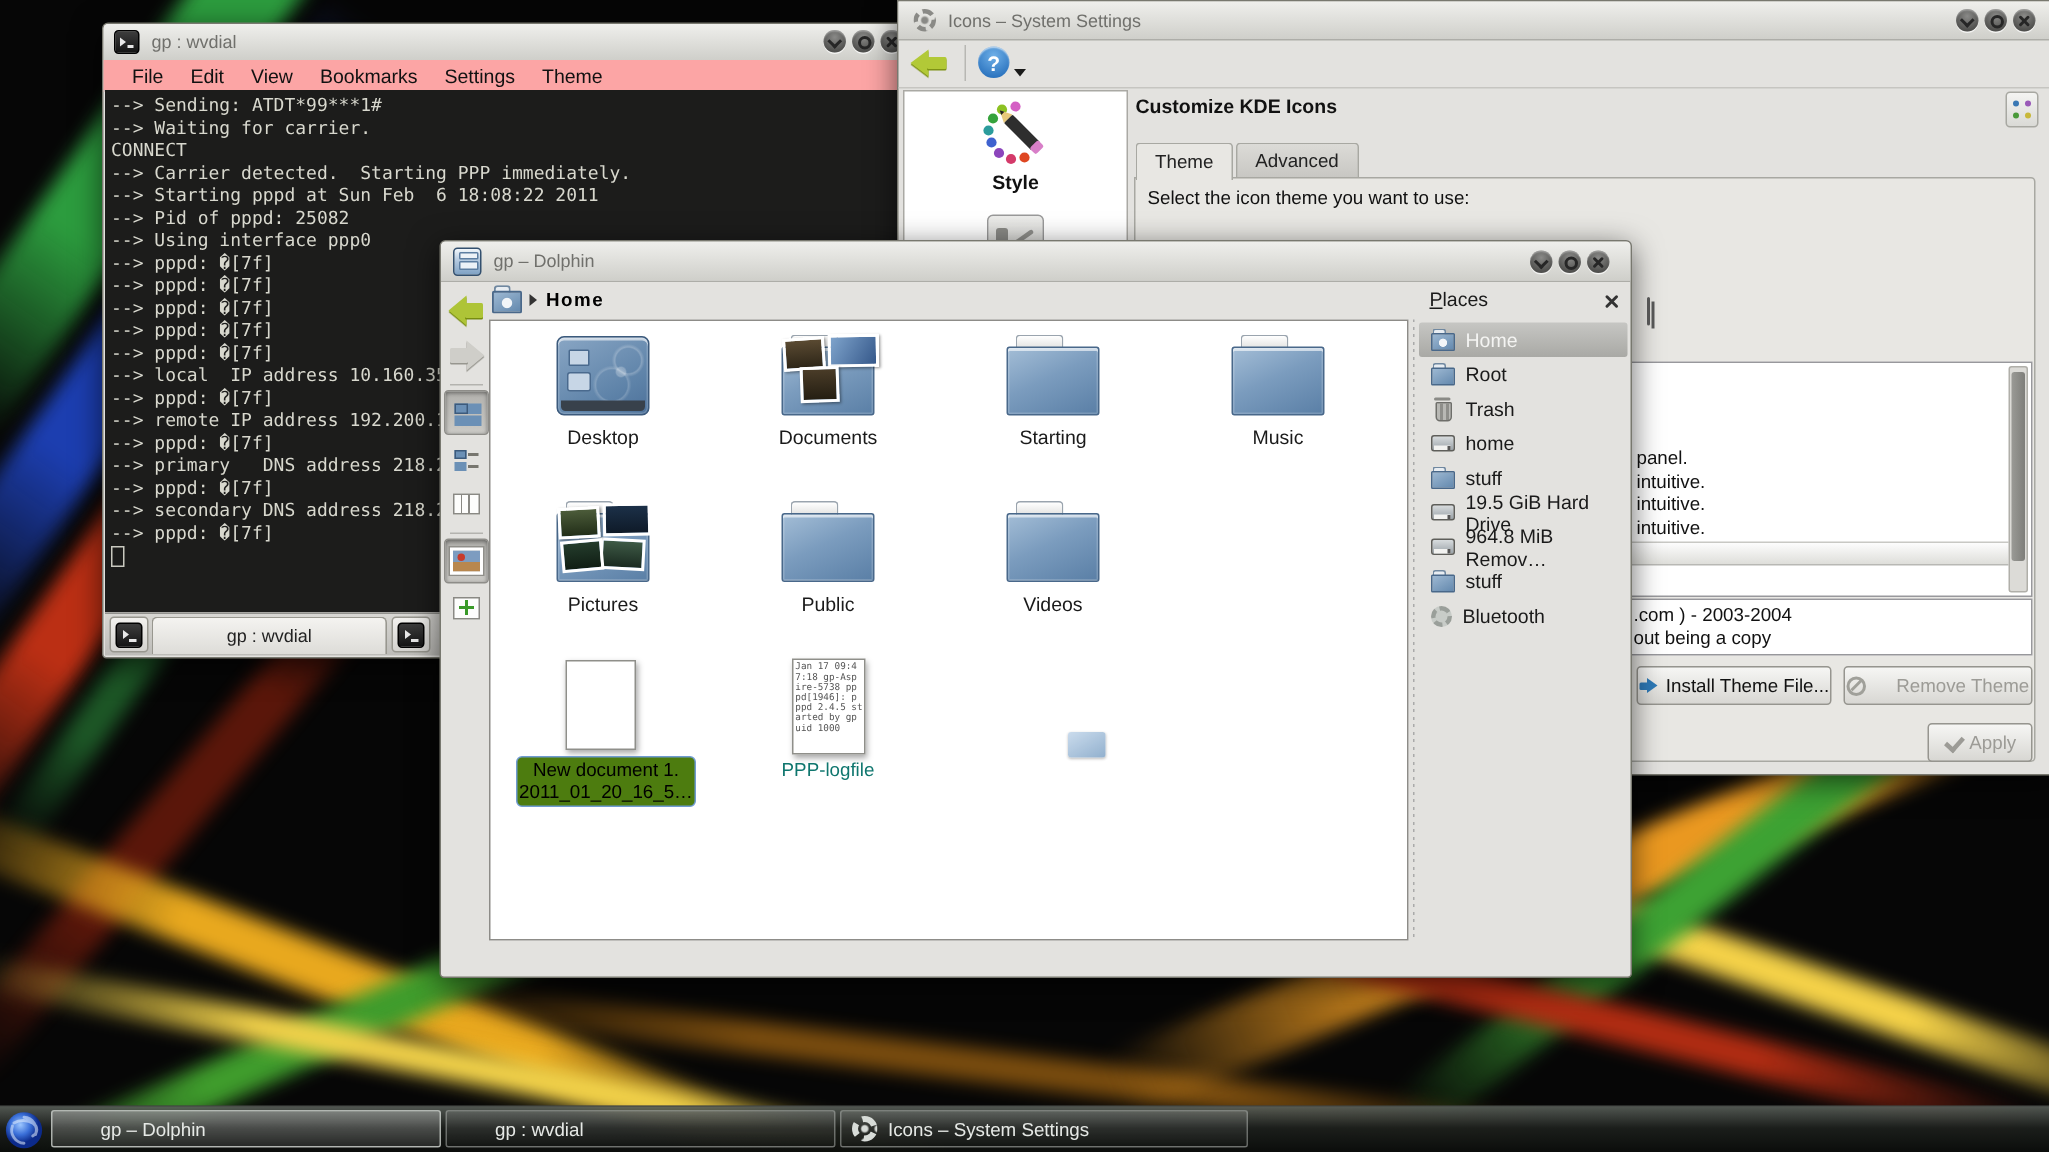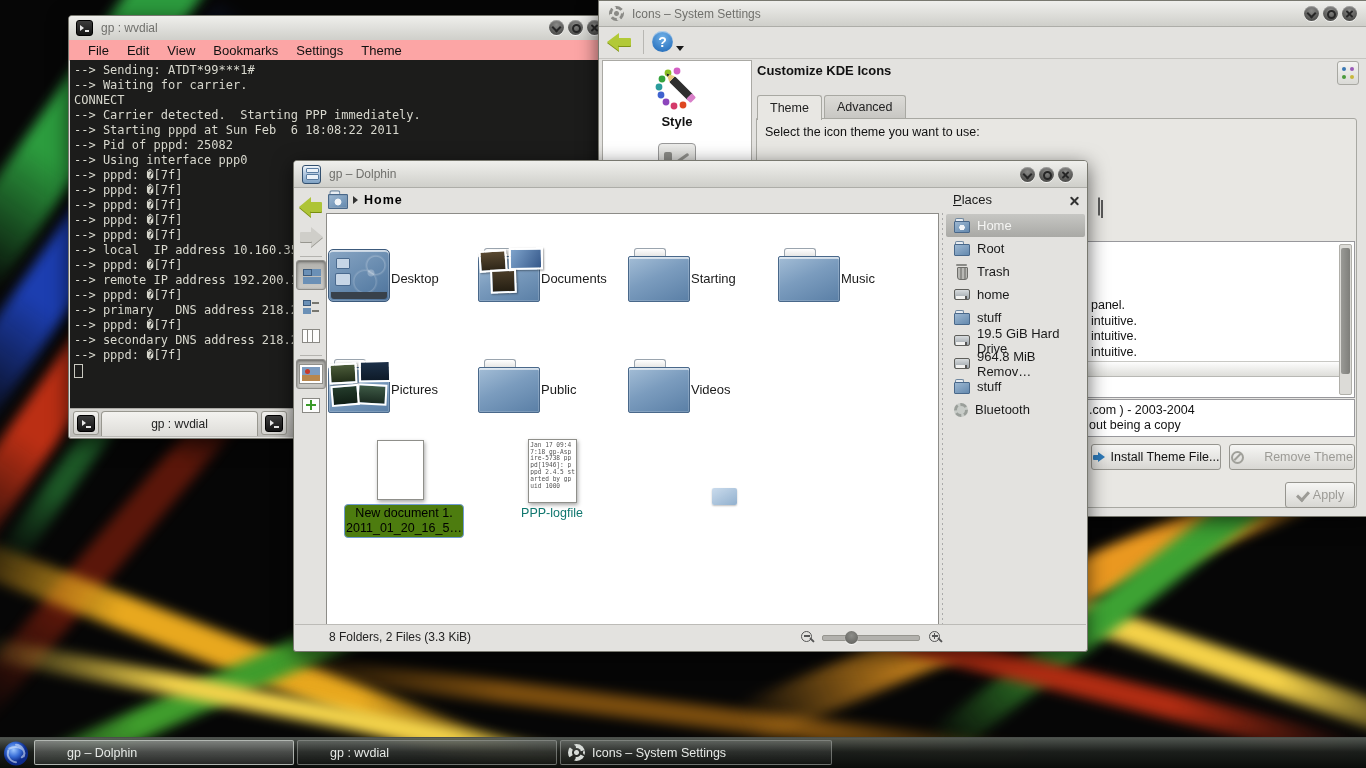--- a/index.html
+++ b/index.html
@@ -145,21 +145,21 @@
         background-image:linear-gradient(90deg,transparent 4px,#8a8984 4px,#8a8984 5px,transparent 5px,transparent 9px,#8a8984 9px,#8a8984 10px,transparent 10px);}
   .ic-photo{width:18px;height:14px;background:linear-gradient(#7d9cc0 55%,#b8874e 55%);border:2px solid #fff;
         box-shadow:0 0 0 1px #908f8a;position:relative;}
   .ic-photo::before{content:"";position:absolute;left:3px;top:2px;width:5px;height:5px;border-radius:50%;background:#c83a2a;}
   .ic-split{width:16px;height:13px;background:#fdfdfc;border:1px solid #8a8984;position:relative;}
   .ic-split::after{content:"";position:absolute;inset:0;
         background:linear-gradient(#3a9a28,#3a9a28) center/10px 2px no-repeat,
                    linear-gradient(#3a9a28,#3a9a28) center/2px 10px no-repeat;}
   #d-view{position:absolute;left:32px;top:52px;width:611px;height:412px;background:#fff;border:1px solid #8d8c88;overflow:hidden;}
   #d-grid{position:absolute;left:0;top:4px;display:grid;grid-template-columns:repeat(4,150px);grid-auto-rows:111px;}
-  .fitem{display:flex;align-items:center;padding-top:5px;}
+  .fitem{display:flex;flex-direction:column;align-items:center;padding-top:5px;}
   .flabel{font-size:13px;color:#1a1a1a;margin-top:5px;text-align:center;}
   .ficon{width:64px;height:56px;position:relative;}
   .f-tab{position:absolute;left:7px;top:0;width:30px;height:10px;background:linear-gradient(#fff,#dcdcda);
         border:1px solid #9aa4ae;border-bottom:none;border-radius:3px 3px 0 0;}
   .f-body{position:absolute;left:1px;top:8px;right:1px;bottom:2px;border:1px solid #49688a;border-radius:2px;
         background:linear-gradient(155deg,#a3bdd6 0%,#7b9cbe 45%,#5a7fa6 100%);
         box-shadow:inset 0 2px 0 rgba(255,255,255,.6), inset 0 0 0 1px rgba(255,255,255,.18);}
   .thumbs{position:absolute;z-index:2;}
   .v-desktop .f-body{top:1px;border-radius:5px;border-color:#3c5a7c;
         background:radial-gradient(circle at 70% 45%, rgba(255,255,255,.25) 0 3px, transparent 4px),
@@ -594,35 +594,20 @@
             <span class="mi mi-folder"></span>
             <span>stuff</span>
           </div>
 
           <div class="place-row">
             <span class="mi mi-gear"></span>
             <span>Bluetooth</span>
           </div>
         </div>
     </div>
-    <div id="d-status">
-      <span class="status-text">8 Folders, 2 Files (3.3 KiB)</span>
-      <span class="ic-zoom" style="left:505px;top:5px;">
-          <i></i>
-          <span class="sign"></span>
-        </span>
-      <span class="slider-track" style="left:527px;top:10px;">
-        <span class="slider-handle" style="left:22px;"></span>
-      </span>
-      <span class="ic-zoom" style="left:633px;top:5px;">
-          <i></i>
-          <span class="sign"></span>
-          <span class="vsign"></span>
-        </span>
-    </div>
   </div>
 
   <div id="drag-ghost"></div>
 
   <div id="taskbar">
     <svg id="launcher" viewBox="0 0 28 28">
       <defs>
         <radialGradient id="lg" cx="40%" cy="35%">
           <stop offset="0%" stop-color="#9cc6ff"></stop>
             <stop offset="55%" stop-color="#3a6fd8"></stop>

